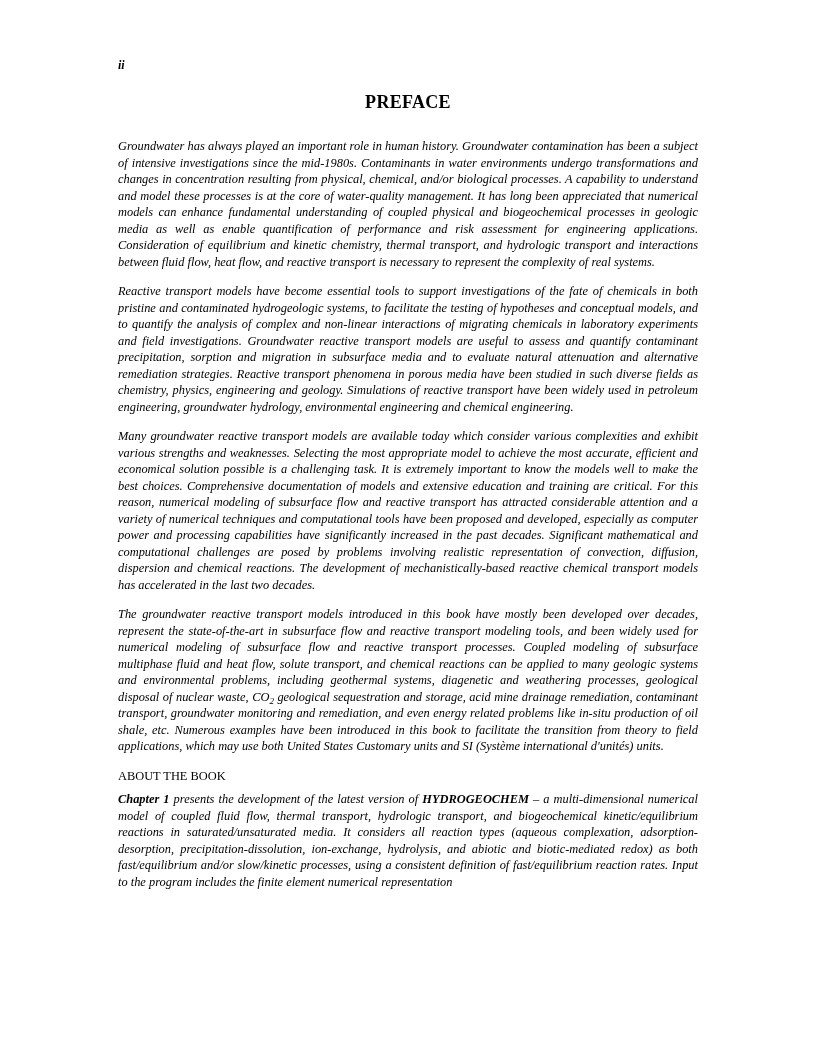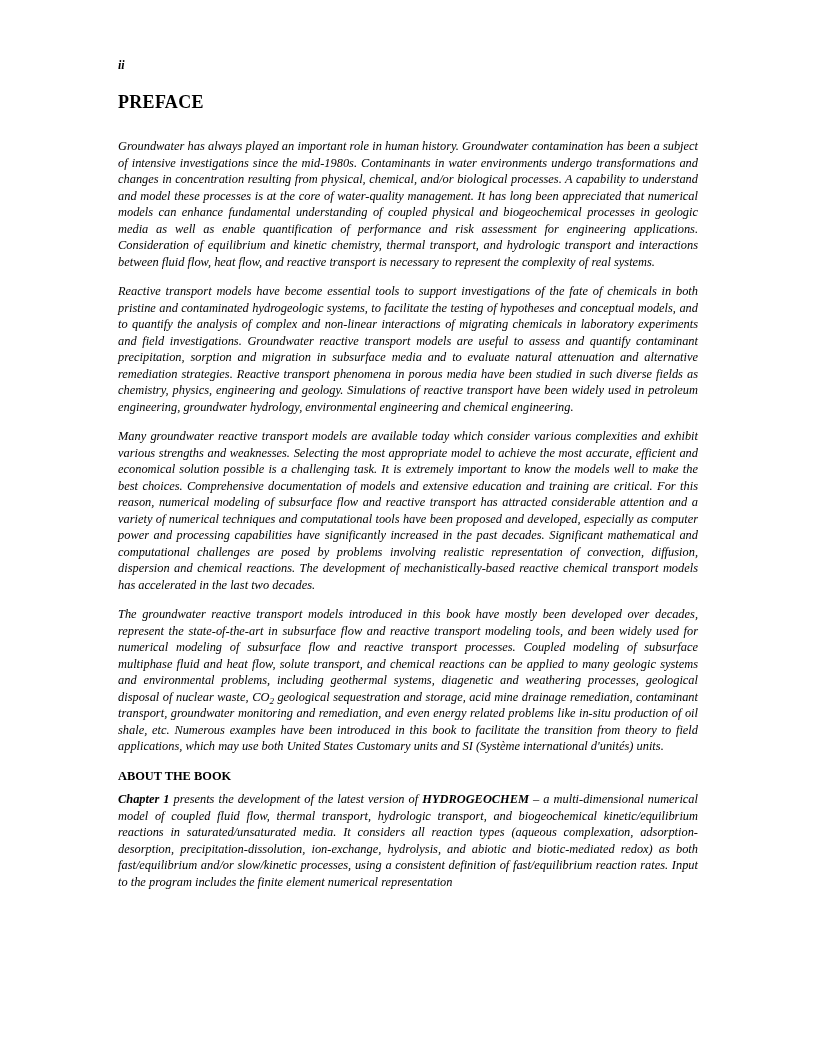--- a/index.html
+++ b/index.html
@@ -25,20 +25,21 @@
     font-weight: bold;
     font-style: italic;
     line-height: 16px;
   }
   .doc-title {
     position: absolute;
     left: 118px;
     top: 91px;
     width: 580px;
     margin: 0;
+    text-align: center;
     font-size: 18px;
     font-weight: bold;
     letter-spacing: 0.3px;
     line-height: 22px;
   }
   .body-text {
     position: absolute;
     left: 118px;
     top: 138px;
     width: 580px;
@@ -51,21 +52,21 @@
     text-justify: inter-word;
     font-style: italic;
   }
   .body-text p:last-child {
     margin-bottom: 0;
   }
   .section-heading {
     margin: 5px 0 7px 0;
     font-size: 12.4px;
     line-height: 16.5px;
-    font-weight: bold;
+    font-weight: normal;
     text-align: left;
   }
   .body-text sub {
     font-size: 9px;
     line-height: 0;
   }
   .bold-inline {
     font-weight: bold;
   }
 </style>

